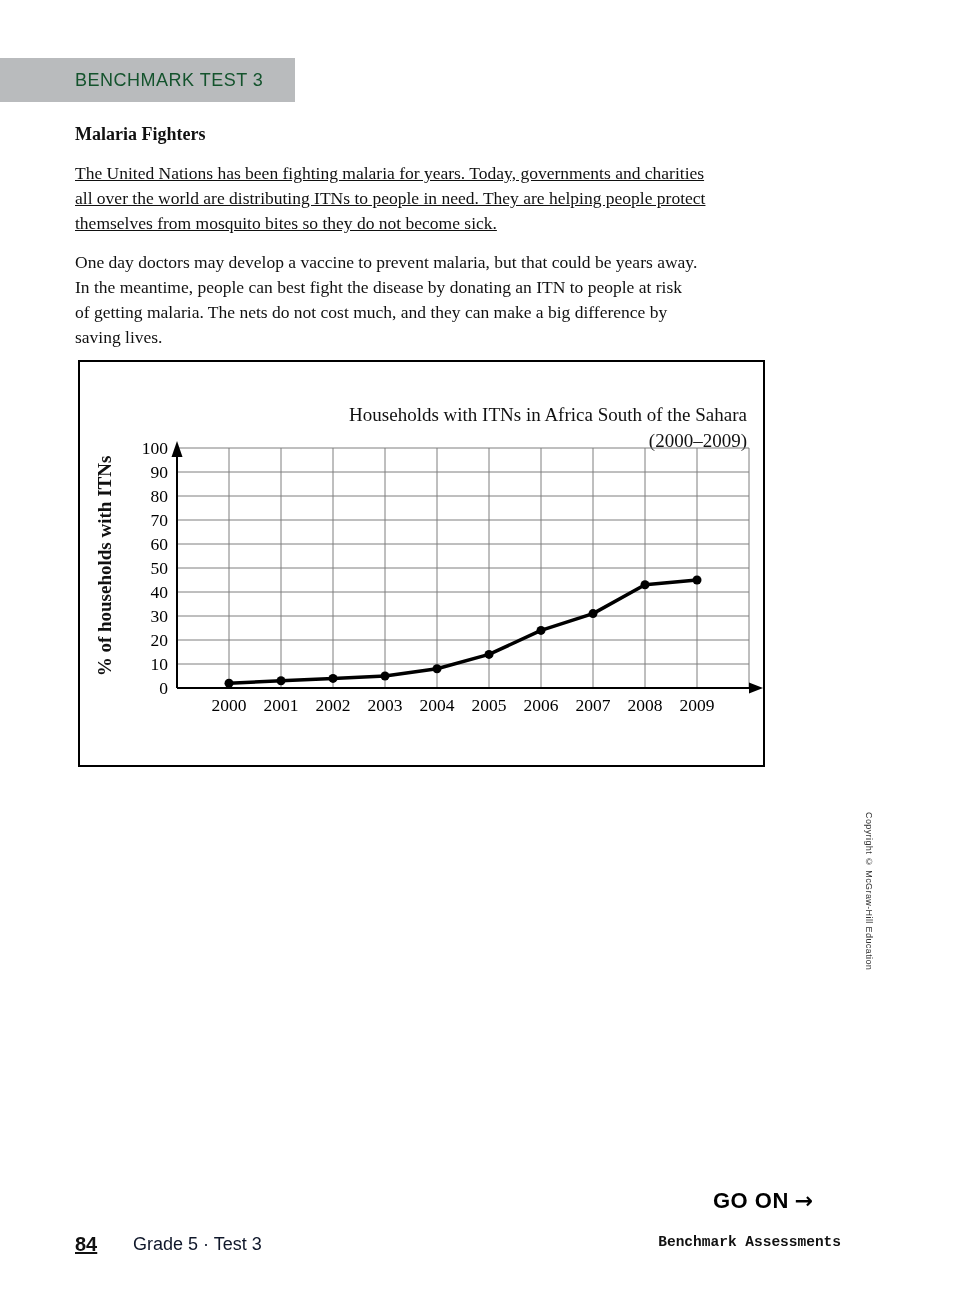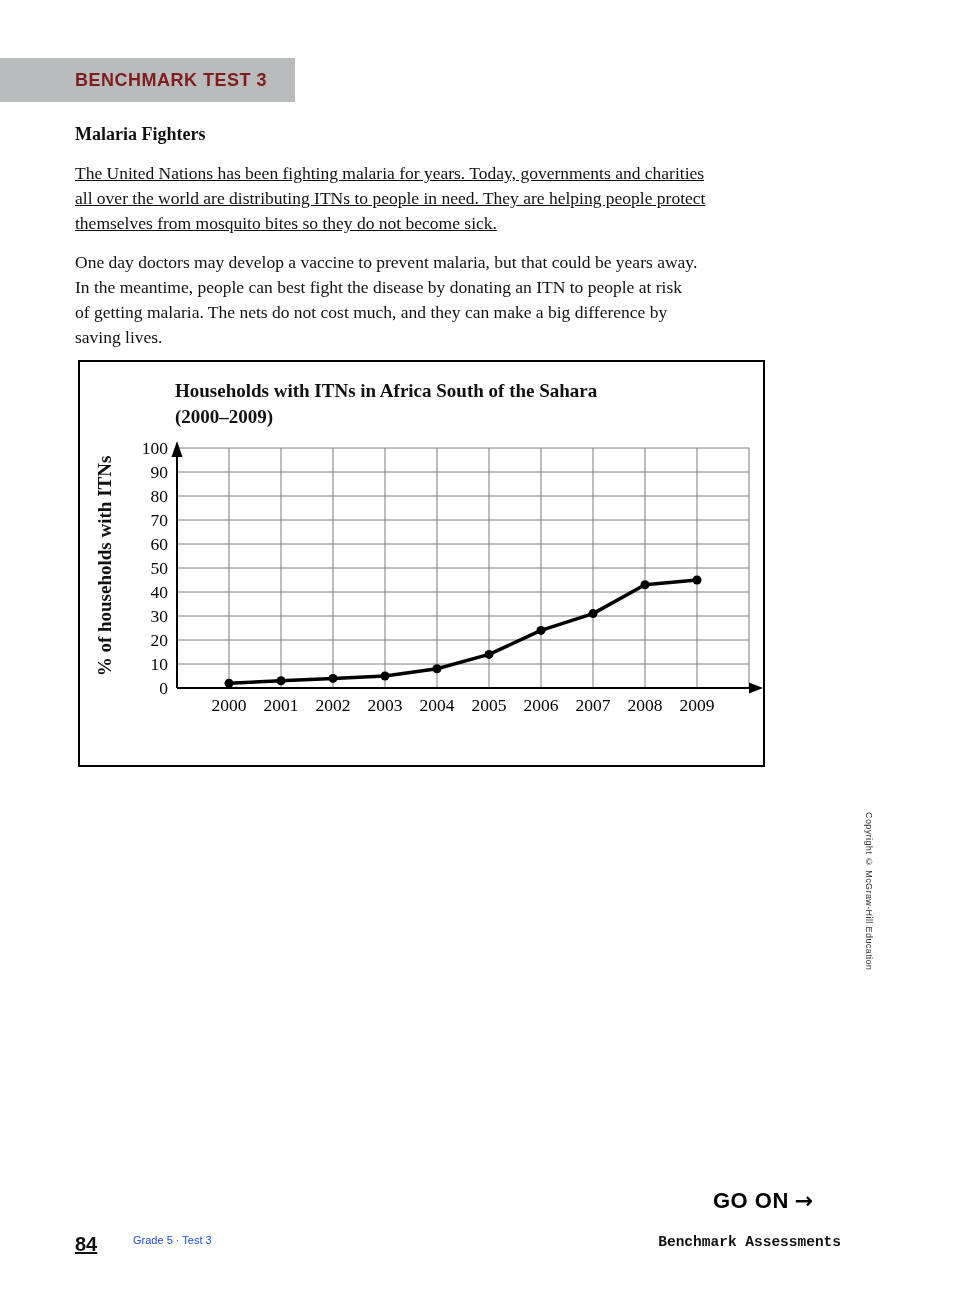--- a/index.html
+++ b/index.html
@@ -8,41 +8,41 @@
     position:relative; width:979px; height:1289px;
     background:#ffffff; overflow:hidden;
     font-family:"Liberation Serif", serif; color:#111;
   }
   .banner {
     position:absolute; left:0; top:58px; width:295px; height:44px;
     background:#b9bbbd;
   }
   .banner-label {
     position:absolute; left:75px; top:0; line-height:44px;
-    font-family:"Liberation Sans", sans-serif; font-weight:bold;
-    font-size:18px; letter-spacing:0.5px; color:#7f1d1d;
+    font-family:"Liberation Sans", sans-serif; font-weight:normal;
+    font-size:18px; letter-spacing:0.5px; color:#14532d;
   }
   .heading {
     position:absolute; left:75px; top:124px;
     font-weight:bold; font-size:18px;
   }
   .para {
     position:absolute; left:75px; width:775px;
     font-size:17.5px; line-height:25px; white-space:pre-line;
   }
   .para-1 { top:161px;text-decoration:underline; }
   .para-2 { top:250px; }
 
   .chart-box {
     position:absolute; left:78px; top:360px; width:687px; height:407px;
     border:2px solid #000;
   }
   .chart-title, .chart-subtitle {
-    position:absolute; left:95px; width:572px; text-align:left;
-    font-weight:bold; font-size:19px; line-height:26px;
+    position:absolute; left:95px; width:572px; text-align:right;
+    font-weight:normal; font-size:19px; line-height:26px;margin-top:24px;
   }
   .chart-title { top:16px; }
   .chart-subtitle { top:42px; }
   .y-axis-label {
     position:absolute; left:25px; top:204px;
     transform:translate(-50%,-50%) rotate(-90deg);
     font-weight:bold; font-size:19px; white-space:nowrap;
   }
   .x-axis-title {
     position:absolute; left:95px; top:362px; width:572px; text-align:center;
@@ -61,21 +61,21 @@
     font-family:"Liberation Sans", sans-serif; font-weight:bold;
     font-size:22px; letter-spacing:0.5px; color:#000;
   }
   .go-on .arrow { font-family:"DejaVu Sans", sans-serif; margin-left:6px; }
   .footer-page {
     position:absolute; left:75px; top:1233px;
     font-family:"Liberation Sans", sans-serif; font-weight:bold; font-size:20px;text-decoration:underline;
   }
   .footer-left {
     position:absolute; left:133px; top:1234px;
-    font-family:"Liberation Sans", sans-serif; font-size:11px; color:#1d4ed8;
+    font-family:"Liberation Sans", sans-serif; font-size:18px; color:#0f172a;
   }
   .footer-right {
     position:absolute; right:138px; top:1234px;
     font-family:Liberation Mono, monospace; font-weight:bold; font-size:14.5px;
   }
   text.ytick, text.xtick {
     font-family:"Liberation Serif", serif; font-size:17.5px; fill:#000;
   }
 </style>
 </head>

